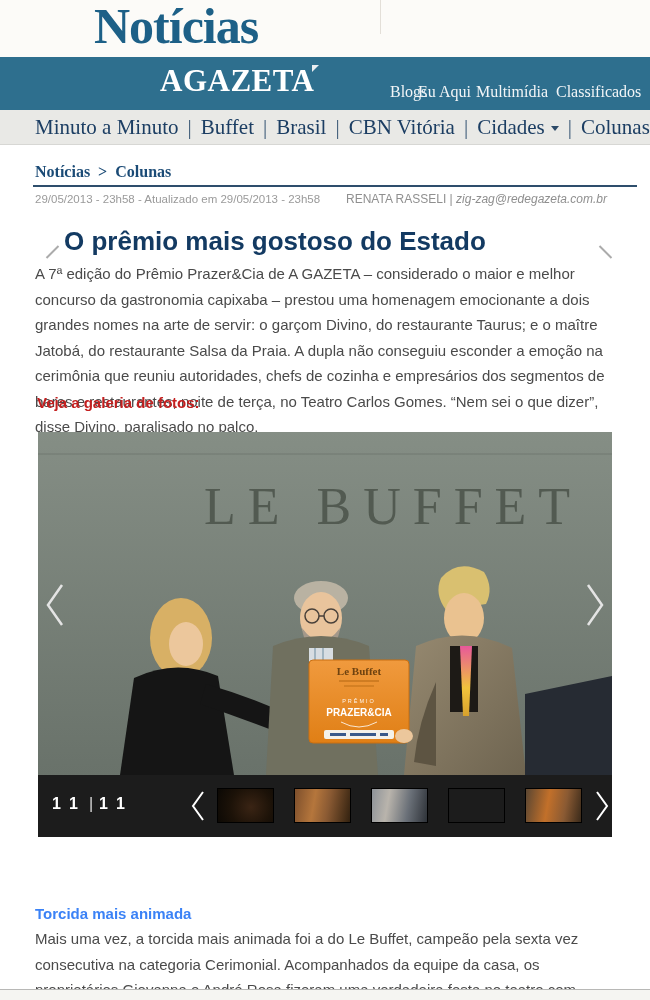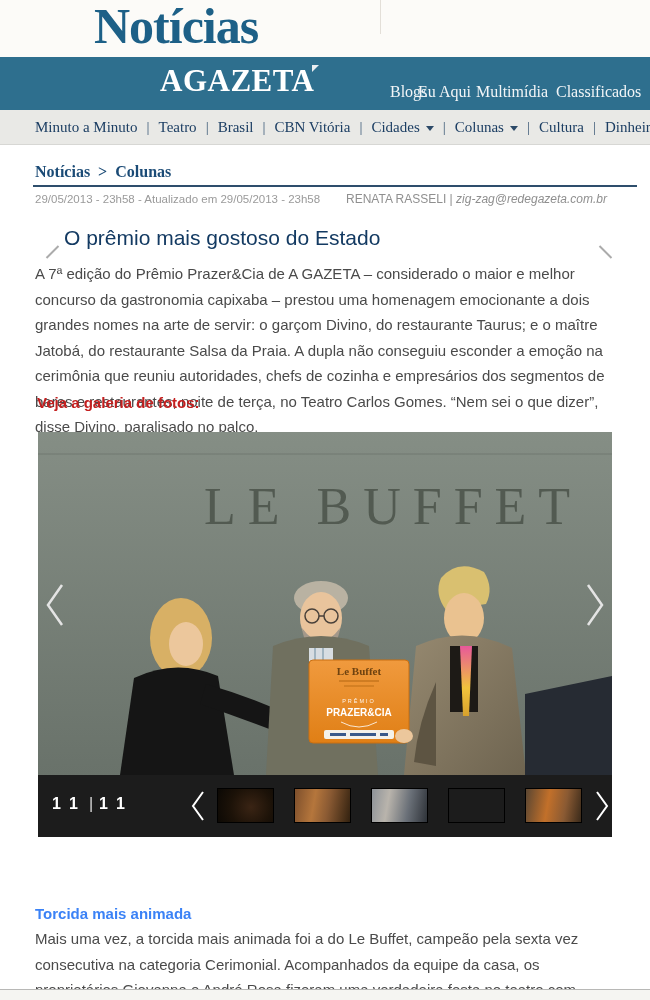--- a/index.html
+++ b/index.html
@@ -28,21 +28,21 @@
   .brand-link {
     position:absolute; top:26px; color:#f2f5f7; font-family:"Liberation Serif",serif;
     font-size:16px; cursor:pointer; white-space:nowrap;
   }
   .bl-0{left:370px;margin-left:20px;} .bl-1{left:418px;} .bl-2{left:476px;} .bl-3{left:556px;}
 
   
   .mainnav {
     position:absolute; left:0; top:110px; width:650px; height:35px; background:#e9e9e6;
     border-bottom:1px solid #d7d7d4; display:flex; align-items:center; padding-left:35px;
-    font-family:"Liberation Serif",serif; font-size:15px; color:#1c3e63; white-space:nowrap; overflow:hidden;
+    font-family:"Liberation Serif",serif; font-size:21px; color:#1c3e63; white-space:nowrap; overflow:hidden;
   }
   .nav-item { cursor:pointer; display:flex; align-items:center; }
   .nav-sep { margin:0 9px; color:#3d5a77; }
   .caret { display:inline-block; width:0; height:0; margin-left:6px; margin-top:2px;
     border-left:4px solid transparent; border-right:4px solid transparent; border-top:5px solid #2c4a68; }
 
   
   .breadcrumb {
     position:absolute; left:35px; top:163px; font-family:"Liberation Serif",serif;
     font-weight:bold; font-size:16px; color:#1b4b76;
@@ -50,21 +50,21 @@
   .breadcrumb span { cursor:pointer; }
   .crumb-sep { margin:0 4px; }
   .breadcrumb-rule { position:absolute; left:33px; top:185px; width:604px; height:2px; background:#2e4e6c; }
 
   
   .dateline { position:absolute; left:35px; top:193px; font-size:11.5px; color:#9a9a9a; }
   .byline { position:absolute; right:43px; top:192px; font-size:12px; color:#8f8f8f; }
   .byline .email { font-style:italic; cursor:pointer; }
 
   
-  .article-title { position:absolute; left:64px; top:226px; font-size:21px; font-weight:normal; color:#133a62; }
+  .article-title { position:absolute; left:64px; top:226px; font-size:26px; font-weight:bold; color:#133a62; }
   .corner-tick { position:absolute; width:17px; height:2px; background:#ababab; }
   .tick-left  { left:44px; top:251px; transform:rotate(-45deg); }
   .tick-right { left:597px; top:251px; transform:rotate(45deg); }
 
   
   .lead { position:absolute; left:35px; top:261px; width:582px; font-size:15px; line-height:25.5px; color:#4a4a4a; }
   .gallery-link { position:absolute; left:37px; top:394px; font-size:15px; font-weight:bold; color:#c41f1f; cursor:pointer; }
 
   
   .gallery { position:absolute; left:38px; top:432px; width:510px;border-radius:31px; }
@@ -110,21 +110,21 @@
   <span class="brand-link bl-2">Multimídia</span>
   <span class="brand-link bl-3">Classificados</span>
 </div>
 
 <nav class="mainnav">
   <span class="nav-item">
       <span>Minuto a Minuto</span>
     </span>
   <span class="nav-sep">|</span>
   <span class="nav-item">
-      <span>Teatro</span>
+      <span>Buffet</span>
     </span>
   <span class="nav-sep">|</span>
   <span class="nav-item">
       <span>Brasil</span>
     </span>
   <span class="nav-sep">|</span>
   <span class="nav-item">
       <span>CBN Vitória</span>
     </span>
   <span class="nav-sep">|</span>

